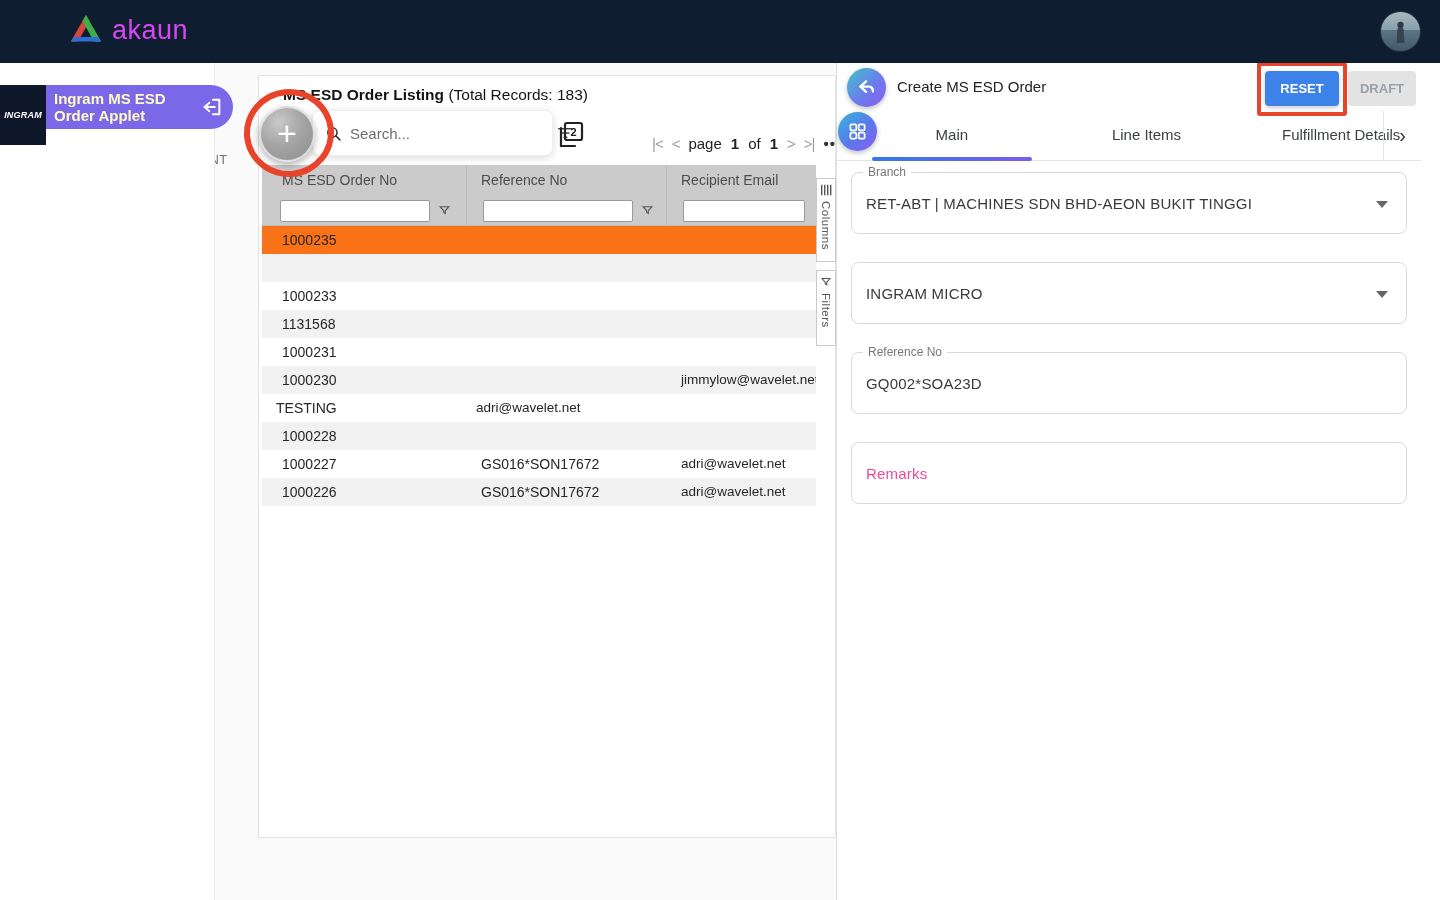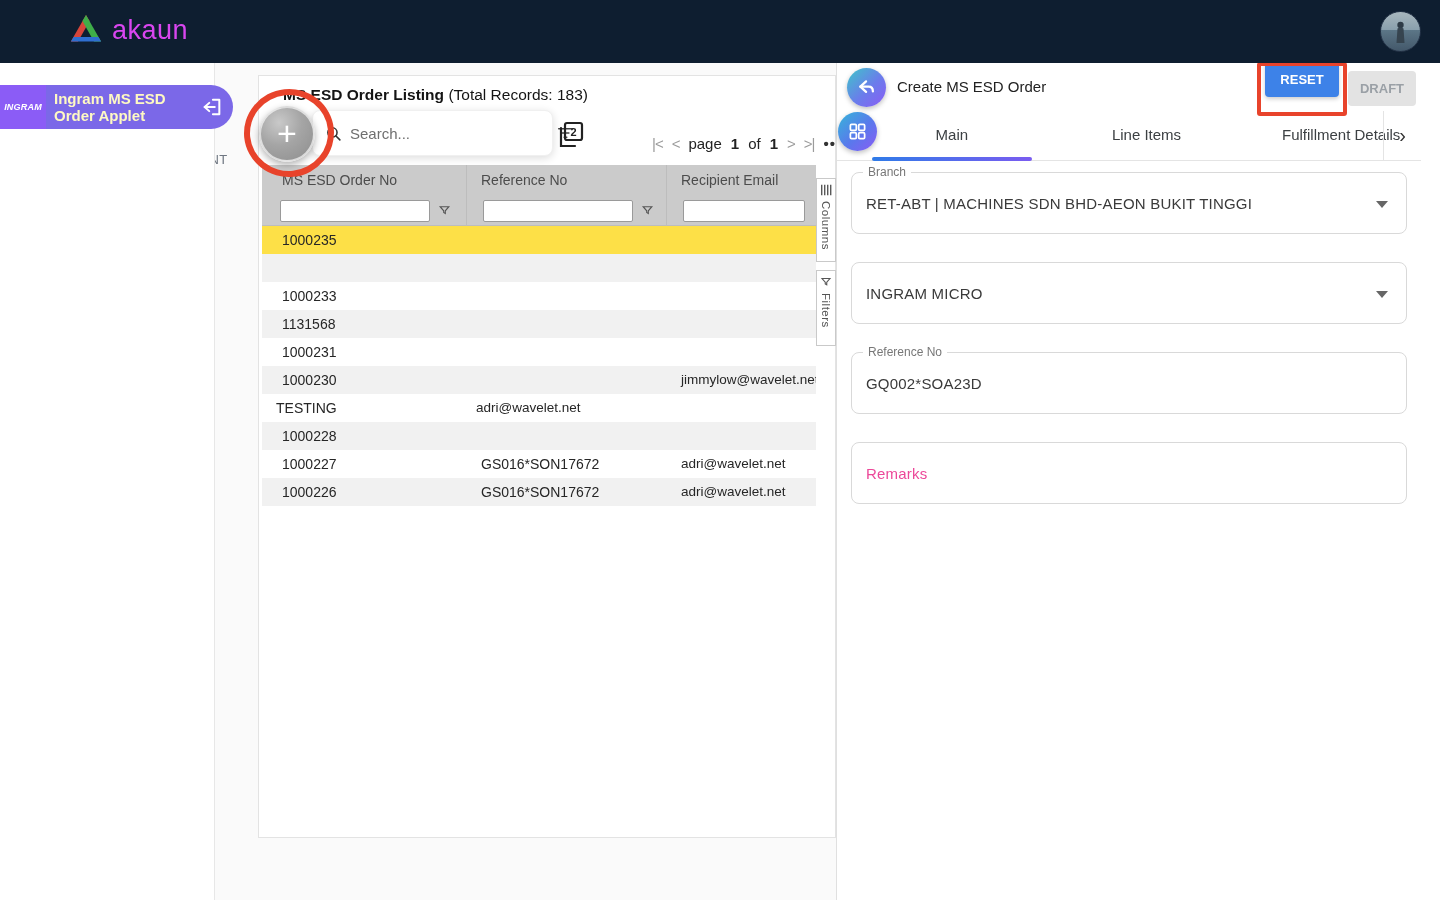--- a/index.html
+++ b/index.html
@@ -10,21 +10,21 @@
   
   #topbar { left:0; top:0; width:1440px; height:63px; background:#0e1e30; z-index:30; }
   #brand { left:68px; top:14px; display:flex; align-items:center; gap:8px; }
   #brand-text { color:#d946ef; font-size:27px; font-weight:normal; letter-spacing:.5px; }
   #avatar { left:1380px; top:11px; width:41px; height:41px; border-radius:50%; overflow:hidden;
             background:linear-gradient(180deg,#a8b7bd 0%,#8aa0ad 45%,#5c7687 46%,#43586a 100%); border:1px solid #243347; }
 
   
   #sidebar { left:0; top:63px; width:215px; height:837px; background:#ffffff; border-right:1px solid #e7e7e7; z-index:5; }
   #applet-banner { left:0; top:85px; width:233px; height:44px; z-index:6; display:flex; }
-  #applet-logo { width:46px; height:44px; background:#8b5cf6; color:#fff; display:flex; align-items:center; justify-content:center;
+  #applet-logo { width:46px; height:60px; background:#0f172a; color:#fff; display:flex; align-items:center; justify-content:center;
                  font-size:9px; font-weight:bold; font-style:italic; letter-spacing:.2px; }
   #applet-title-wrap { flex:1; background:#7b68e8; border-radius:0 22px 22px 0; display:flex; align-items:center; padding:0 10px 0 8px; }
   #applet-title { color:#fef9c3; font-size:15px; font-weight:bold; line-height:17px; flex:1; }
   #tenant-row { left:18px; top:144px; display:flex; align-items:center; gap:14px; }
   #tenant-icon { width:31px; height:31px; border-radius:6px; background:linear-gradient(160deg,#e0503a,#b5271f);
                  color:#fff; font-size:19px; display:flex; align-items:center; justify-content:center; transform:rotate(-4deg); }
   #tenant-name { font-size:13px; color:#6e7681; letter-spacing:.4px; }
   #module-btn { left:15px; top:185px; width:184px; height:44px; background:#54c5d6; border:none; border-radius:6px;
                 color:#fff; font-size:15px; font-family:inherit; cursor:pointer; }
   .side-foot { left:26px; display:flex; align-items:center; gap:16px; }
@@ -64,21 +64,21 @@
   #grid-filter { display:flex; height:30px; background:#cbcbcb; border-bottom:1px solid #bdbdbd; }
   .fcell { display:flex; align-items:center; gap:8px; border-right:1px solid #bdbdbd; }
   .fcell:last-child { border-right:none; }
   .fcell input { height:22px; border:1px solid #9a9a9a; border-radius:2px; background:#fff; font-family:inherit; font-size:13px; padding:0 5px; }
   .f1 { width:205px; padding-left:18px; } .f1 input { width:150px; }
   .f2 { width:200px; padding-left:16px; } .f2 input { width:150px; }
   .f3 { width:149px; padding-left:16px; } .f3 input { width:122px; }
   #table-body { position:relative; background:#fff; }
   .trow { display:flex; height:28px; background:#fff; cursor:pointer; }
   .trow.stripe { background:#f1f1f1; }
-  .trow.selected { background:#fde047; }
+  .trow.selected { background:#f97316; }
   .tcell { font-size:14px; color:#262626; line-height:28px; white-space:nowrap; overflow:hidden; }
   .tcell.no { width:205px; padding-left:20px; }
   .tcell.ref { width:200px; padding-left:14px; }
   .tcell.email { width:149px; padding-left:14px; font-size:13.5px; }
   #body-rest { left:262px; top:507px; width:554px; height:297px; background:#fff; border-right:1px solid #fff; }
   #gutter-line { left:812px; top:195px; width:1px; height:609px; background:#dcdcdc; }
   #grid-footer { left:259px; top:804px; width:576px; height:33px; background:#fff; border-top:1px solid #cfcfcf; display:flex; align-items:center; padding-left:24px; gap:14px; font-size:14px; color:#555; }
   #grid-footer b { color:#111; }
 
   
@@ -86,21 +86,21 @@
   #vtab-columns { top:178px; height:84px; }
   #vtab-filters { top:270px; height:76px; }
   .vtab .vtxt { writing-mode:vertical-rl; font-size:11.5px; color:#555; letter-spacing:.5px; }
 
   
   #detail-panel { left:836px; top:63px; width:604px; height:837px; background:#fff; border-left:1px solid #e0e0e0; z-index:8; }
   #back-btn { left:847px; top:68px; width:39px; height:39px; border-radius:50%;
               background:linear-gradient(135deg,#3ec6c9 0%,#6b7ceb 55%,#8a5cf5 100%);
               box-shadow:0 2px 5px rgba(0,0,0,.25); display:flex; align-items:center; justify-content:center; z-index:12; cursor:pointer; }
   #detail-title { left:897px; top:78px; font-size:15px; color:#222; z-index:10; }
-  #reset-btn { left:1265px; top:62px; width:74px; height:35px; background:#3d82e8; border:none; border-radius:4px;
+  #reset-btn { left:1265px; top:71px; width:74px; height:35px; background:#3d82e8; border:none; border-radius:4px;
                color:#fff; font-weight:bold; font-size:13px; font-family:inherit; box-shadow:0 2px 4px rgba(0,0,0,.2); z-index:11; cursor:pointer; }
   #draft-btn { left:1348px; top:71px; width:68px; height:35px; background:#e3e3e3; border:none; border-radius:4px;
                color:#9aa0a6; font-weight:bold; font-size:13px; font-family:inherit; z-index:11; }
   #tabs-row { left:837px; top:111px; width:584px; height:50px; border-bottom:1px solid #e4e4e4; display:flex; z-index:9; }
   .tab { width:160px; margin-left:35px; text-align:center; line-height:48px; font-size:15px; color:#3c4043; cursor:pointer; }
   .tab:first-child { margin-left:35px; }
   #tab-underline { left:872px; top:157px; width:160px; height:4px; border-radius:2px;
                    background:linear-gradient(90deg,#2f7be8,#7a5cf0); z-index:10; }
   #grid-btn { left:838px; top:112px; width:39px; height:39px; border-radius:50%;
               background:linear-gradient(135deg,#35b6d9 0%,#5a78ec 55%,#8a5cf5 100%);

